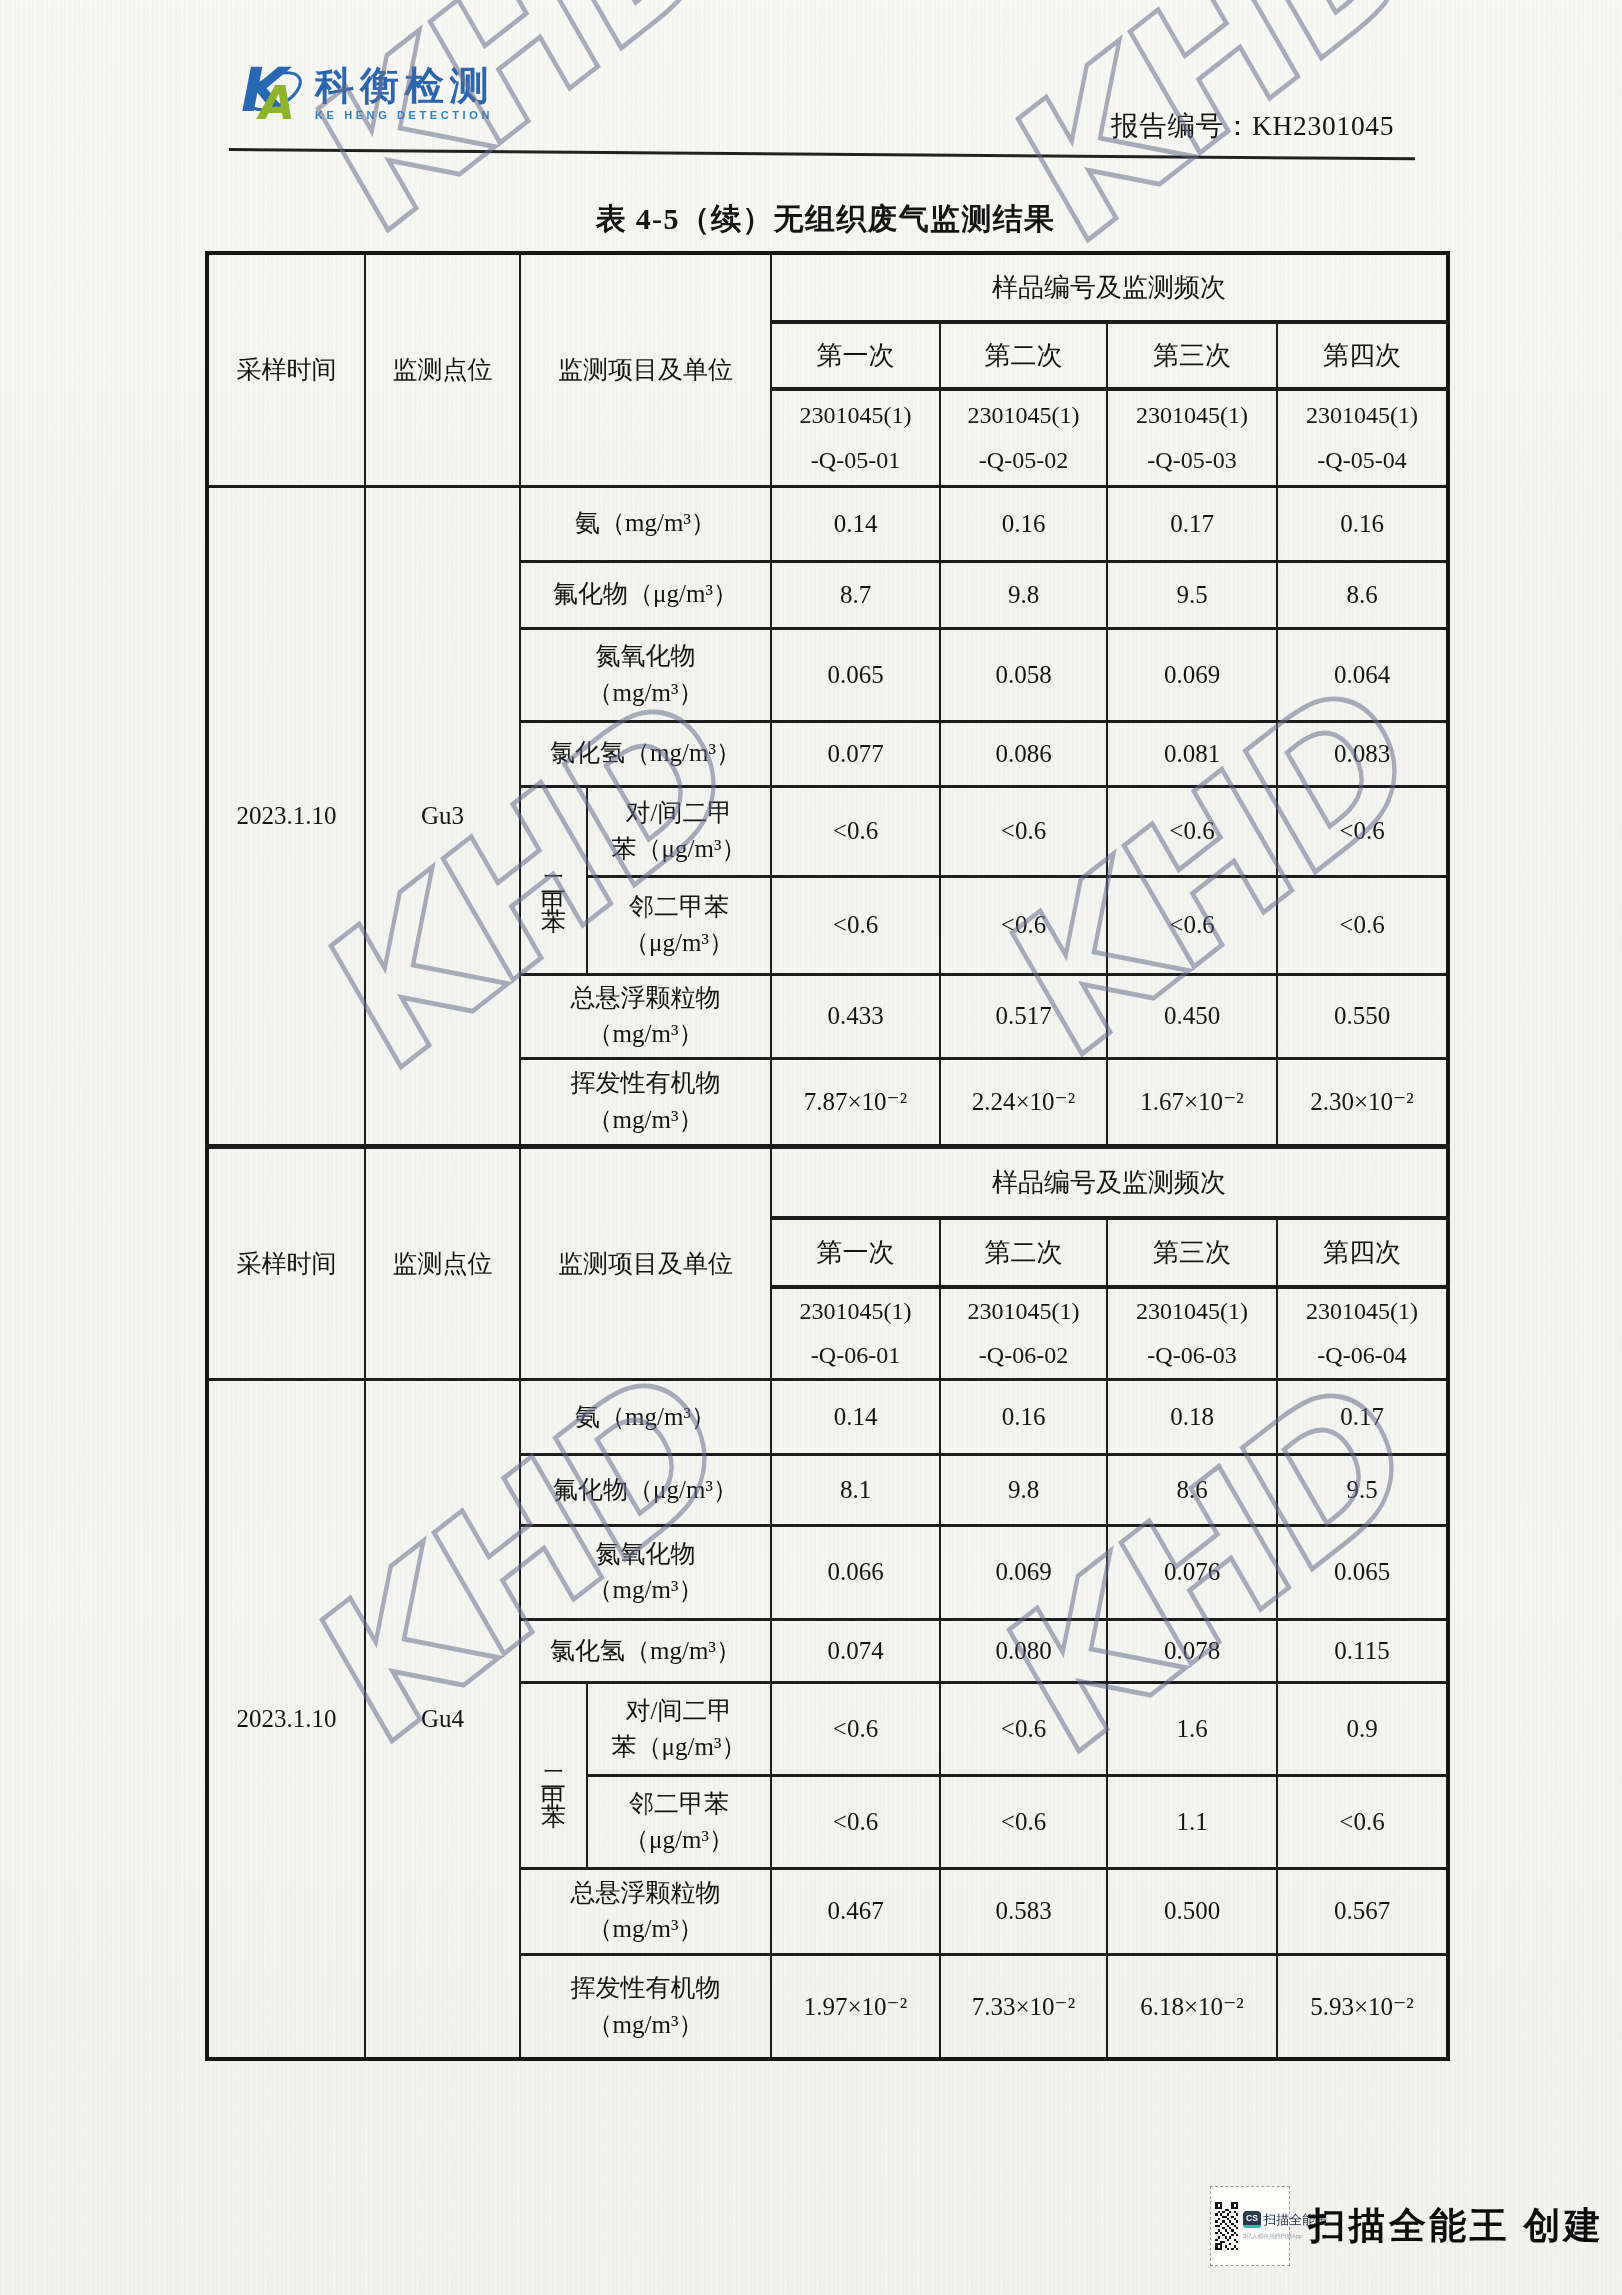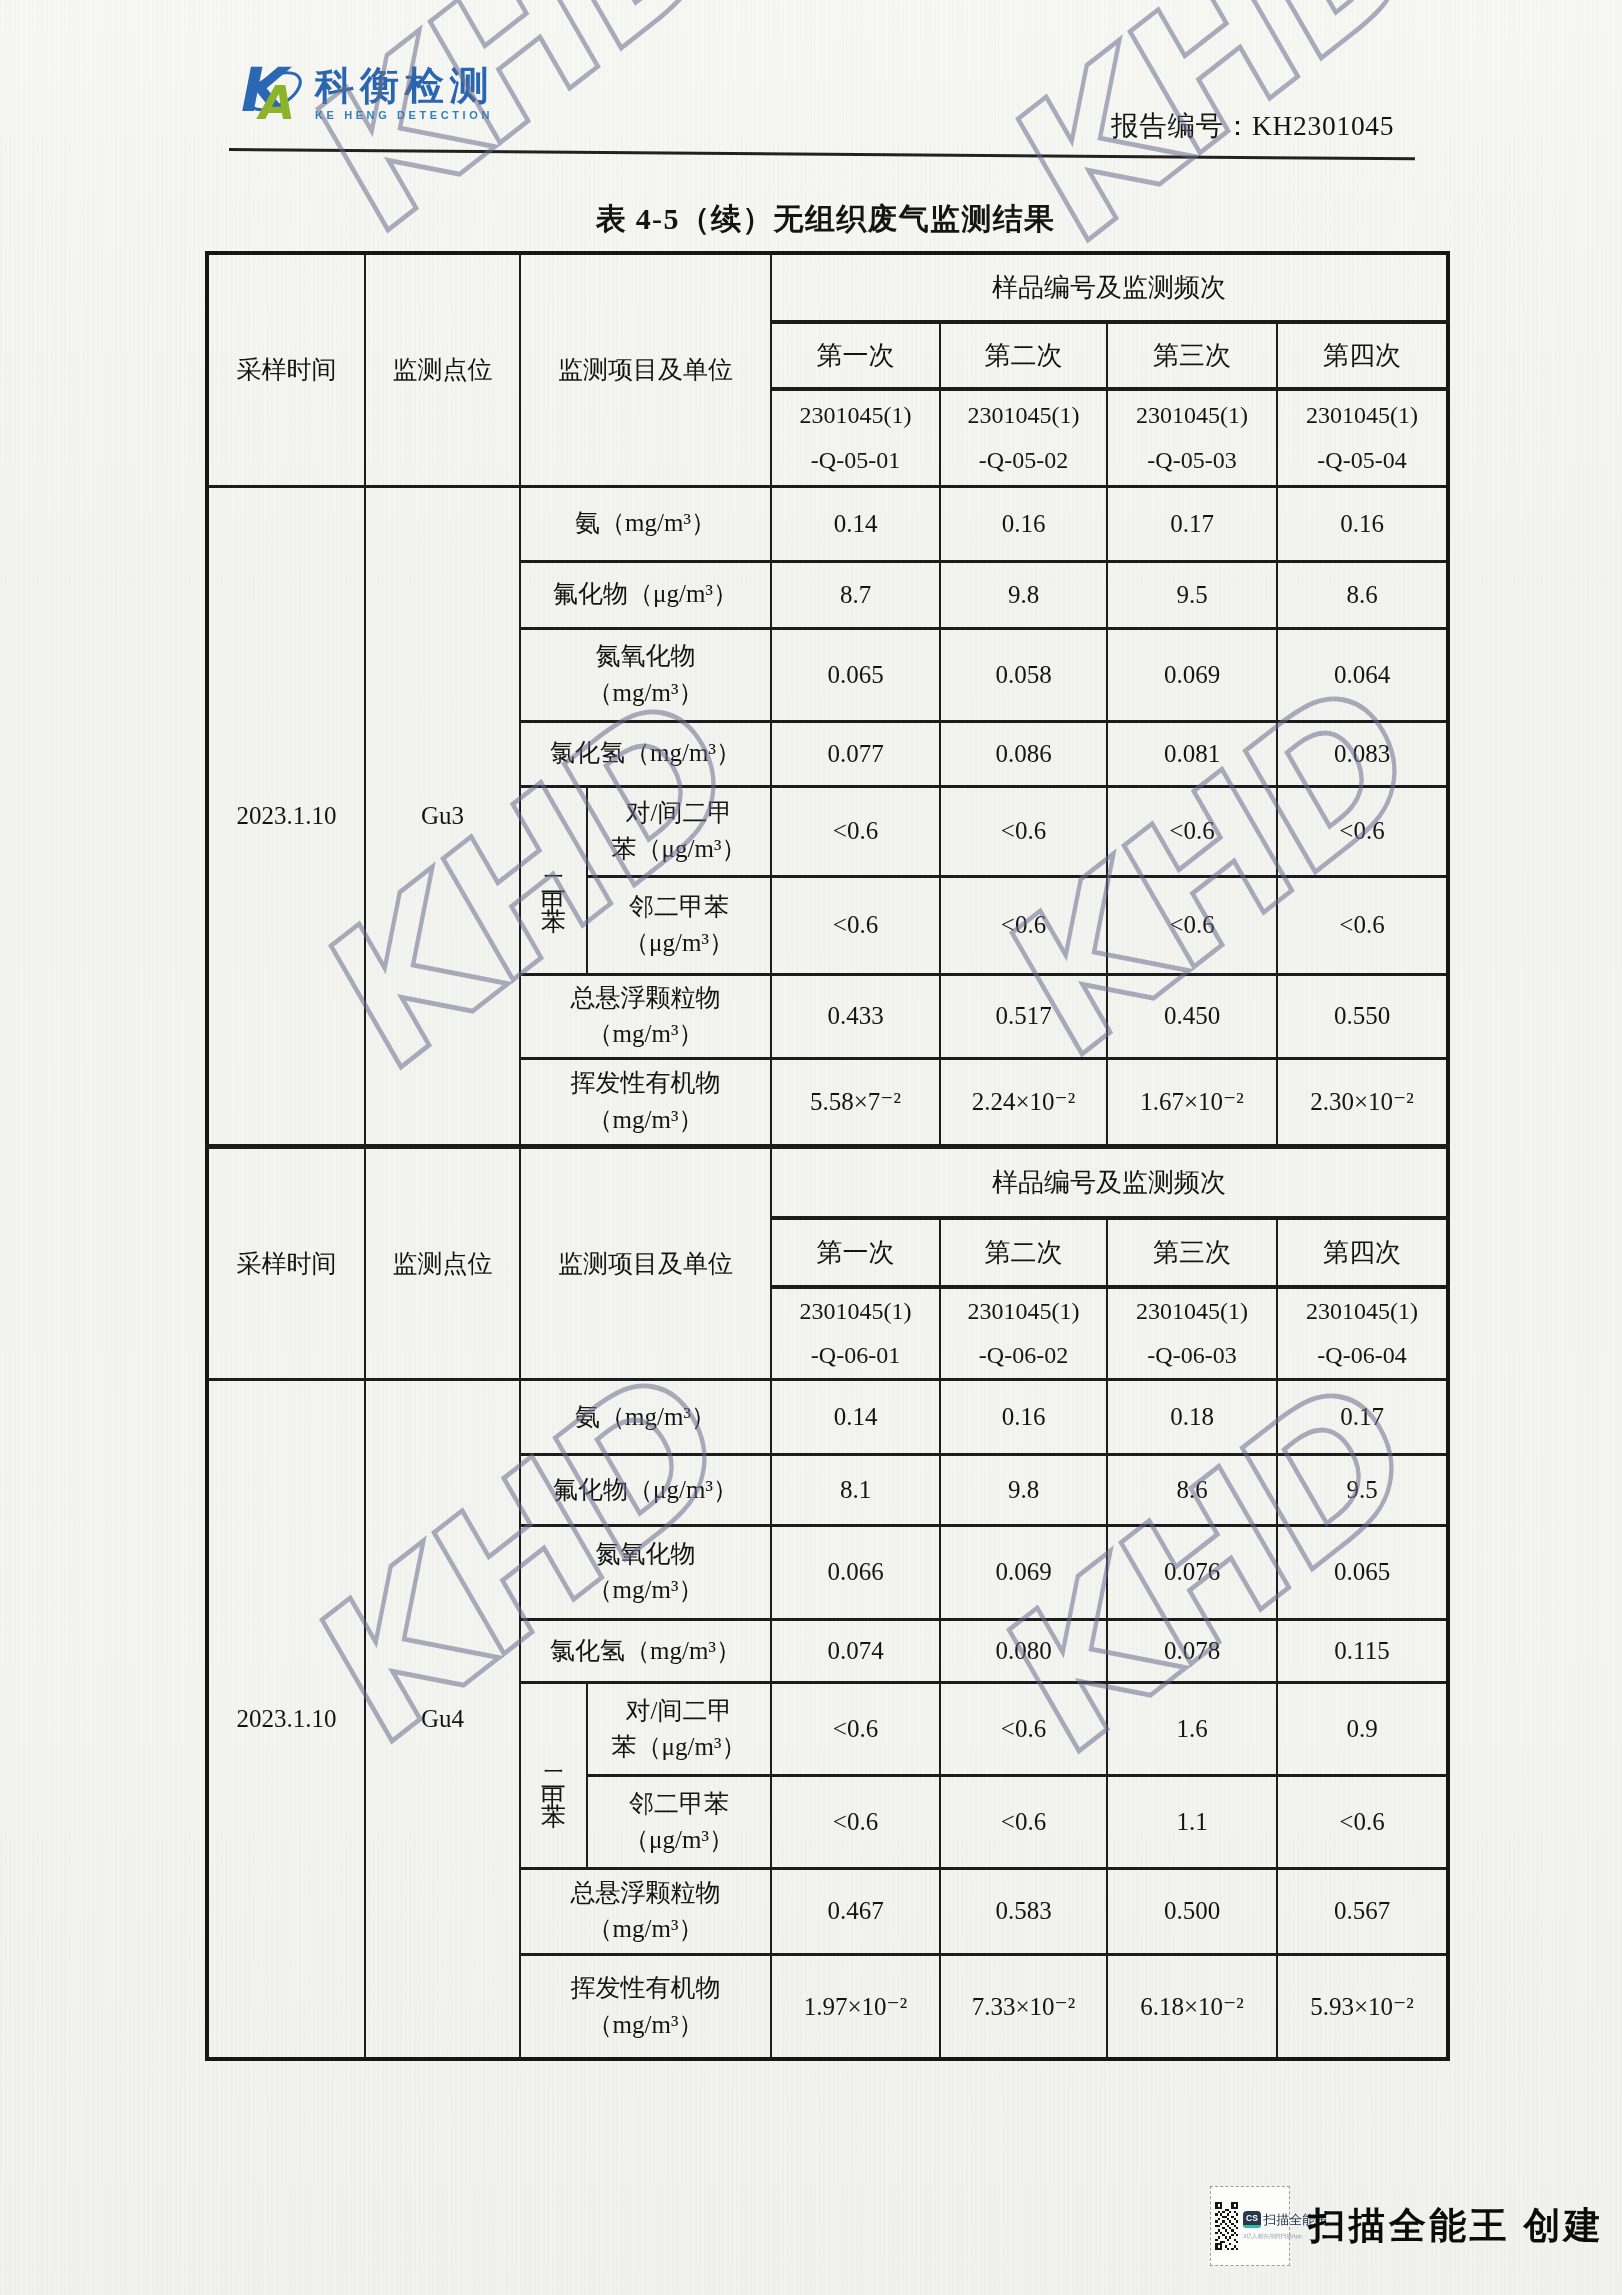--- a/index.html
+++ b/index.html
@@ -185,21 +185,21 @@
       <td colspan="2" class="item">总悬浮颗粒物
 （mg/m³）</td>
       <td>0.433</td>
       <td>0.517</td>
       <td>0.450</td>
       <td>0.550</td>
     </tr>
     <tr style="height:88px">
       <td colspan="2" class="item">挥发性有机物
 （mg/m³）</td>
-      <td>5.58×7⁻²</td>
+      <td>7.87×10⁻²</td>
       <td>2.24×10⁻²</td>
       <td>1.67×10⁻²</td>
       <td>2.30×10⁻²</td>
     </tr>
 
     <tr class="thick-top" style="height:72px">
       <td rowspan="3">采样时间</td>
       <td rowspan="3">监测点位</td>
       <td rowspan="3" colspan="2">监测项目及单位</td>
       <td colspan="4" class="hb">样品编号及监测频次</td>

